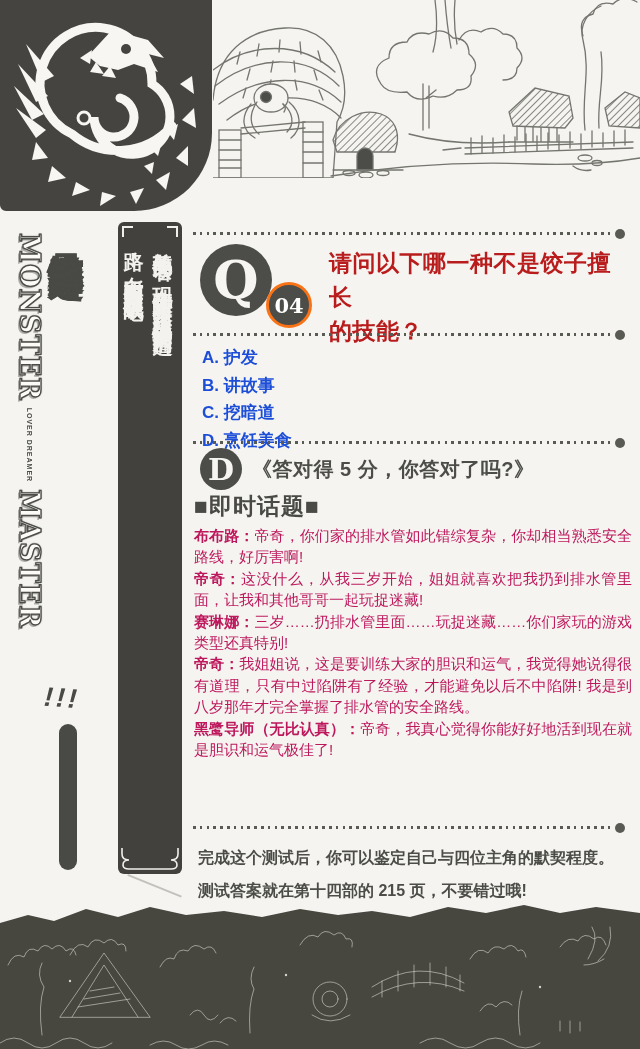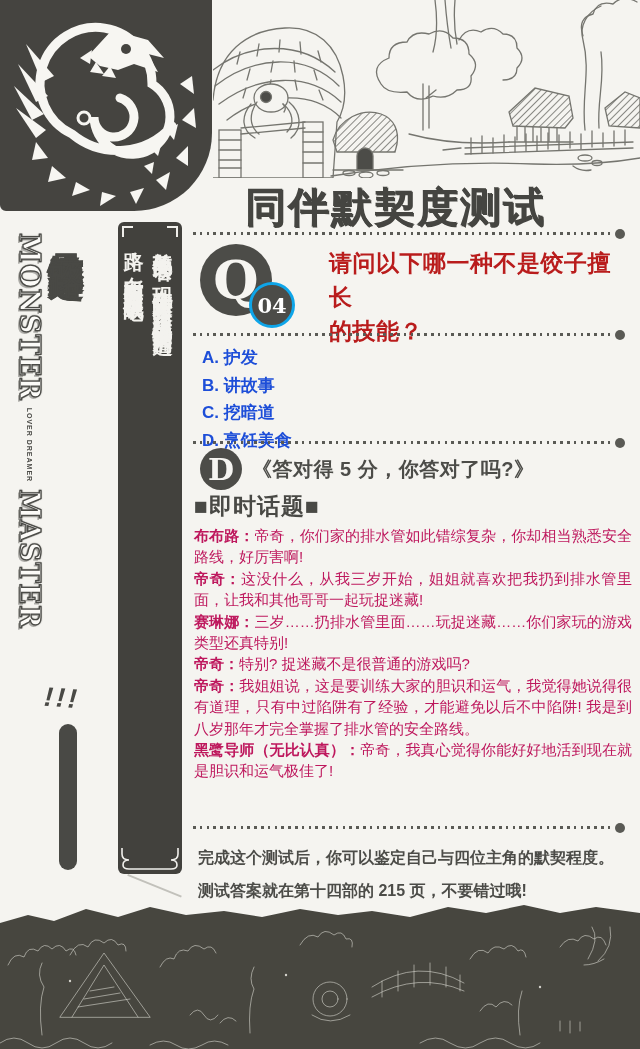--- a/index.html
+++ b/index.html
@@ -52,22 +52,22 @@
     letter-spacing:2px;color:#454541;text-shadow:1px 1px 0 #454541;white-space:nowrap;}
   .sep{position:absolute;left:0;width:calc(100% - 16px);height:3px;
     background:repeating-linear-gradient(to right,#5a5a55 0 2.6px,transparent 2.6px 6.8px);}
   .sep::after{content:"";position:absolute;right:-11px;top:-3.5px;width:10px;height:10px;
     border-radius:50%;background:#5a5a55;}
   .sep1{top:54px;} .sep2{top:155px;} .sep3{top:263px;} .sep4{top:648px;}
   .q-badge{position:absolute;left:7px;top:66px;width:96px;height:80px;}
   .q-big{position:absolute;left:0;top:0;width:72px;height:72px;border-radius:50%;
     background:#4c4c48;color:#f6f5f1;display:flex;align-items:center;justify-content:center;
     font-family:"DejaVu Serif",serif;font-weight:700;font-size:52px;line-height:1;}
-  .q-small{position:absolute;left:49px;top:38px;width:40px;height:40px;border-radius:50%;
-    background:#4c4c48;border:3px solid #0ea5e9;color:#fff;display:flex;align-items:center;
+  .q-small{position:absolute;left:66px;top:38px;width:40px;height:40px;border-radius:50%;
+    background:#4c4c48;border:3px solid #f97316;color:#fff;display:flex;align-items:center;
     justify-content:center;font-family:"DejaVu Serif",serif;font-weight:800;font-size:21px;}
   .question{position:absolute;left:104px;top:68px;font-size:23px;font-weight:800;
     line-height:34px;color:#b91c1c;letter-spacing:.5px;margin-left:32px;}
   .options{position:absolute;left:9px;top:166px;font-size:17px;font-weight:700;
     line-height:27.5px;color:#1d4ed8;}
   .answer-row{position:absolute;left:7px;top:270px;display:flex;align-items:center;gap:10px;}
   .d-badge{width:42px;height:42px;border-radius:50%;background:#4c4c48;color:#f6f5f1;
     display:flex;align-items:center;justify-content:center;
     font-family:"DejaVu Serif",serif;font-weight:700;font-size:30px;}
   .answer-note{font-size:20px;font-weight:800;letter-spacing:.5px;color:#4c4c48;text-align:center;}
@@ -180,21 +180,20 @@
   <div class="note-text">
     <div>尊敬的读者：现在你跟随布布路一起踏上了成为怪物大师的道</div>
     <div>路！向所有的困难发起挑战吧！</div>
   </div>
   <svg class="note-trim" width="62" height="24" viewBox="0 0 62 24">
     <path d="M3,0 V6 Q3,12 10,12 Q4,12 4,17 Q4,21 10,21 H52 Q58,21 58,17 Q58,12 52,12 Q59,12 59,6 V0" fill="none" stroke="#f0efeb" stroke-width="1.6"></path>
   </svg>
 </div>
 
 <div class="content">
-  <div class="main-title">同伴默契度测试</div>
 
   <div class="sep sep1"></div>
 
   <div class="q-badge">
     <div class="q-big">Q</div>
     <div class="q-small">04</div>
   </div>
   <div class="question">
     <div>请问以下哪一种不是饺子擅长</div>
     <div>的技能？</div>
@@ -215,21 +214,20 @@
     <div class="d-badge">D</div>
     <div class="answer-note">《答对得 5 分，你答对了吗?》</div>
   </div>
 
   <div class="topic-heading">■即时话题■</div>
 
   <div class="dialogue">
     <p><span class="speaker">布布路：</span><span>帝奇，你们家的排水管如此错综复杂，你却相当熟悉安全路线，好厉害啊!</span></p>
     <p><span class="speaker">帝奇：</span><span>这没什么，从我三岁开始，姐姐就喜欢把我扔到排水管里面，让我和其他哥哥一起玩捉迷藏!</span></p>
     <p><span class="speaker">赛琳娜：</span><span>三岁……扔排水管里面……玩捉迷藏……你们家玩的游戏类型还真特别!</span></p>
-    <p><span class="speaker">帝奇：</span><span>特别? 捉迷藏不是很普通的游戏吗?</span></p>
     <p><span class="speaker">帝奇：</span><span>我姐姐说，这是要训练大家的胆识和运气，我觉得她说得很有道理，只有中过陷阱有了经验，才能避免以后不中陷阱! 我是到八岁那年才完全掌握了排水管的安全路线。</span></p>
     <p><span class="speaker">黑鹭导师（无比认真）：</span><span>帝奇，我真心觉得你能好好地活到现在就是胆识和运气极佳了!</span></p>
   </div>
 
   <div class="sep sep4"></div>
 
   <div class="footer">
     <p>完成这个测试后，你可以鉴定自己与四位主角的默契程度。</p>
     <p>测试答案就在第十四部的 215 页，不要错过哦!</p>
   </div>

